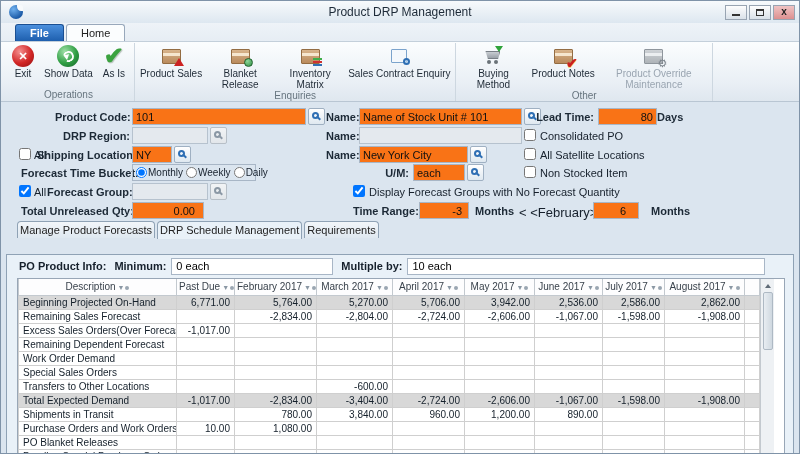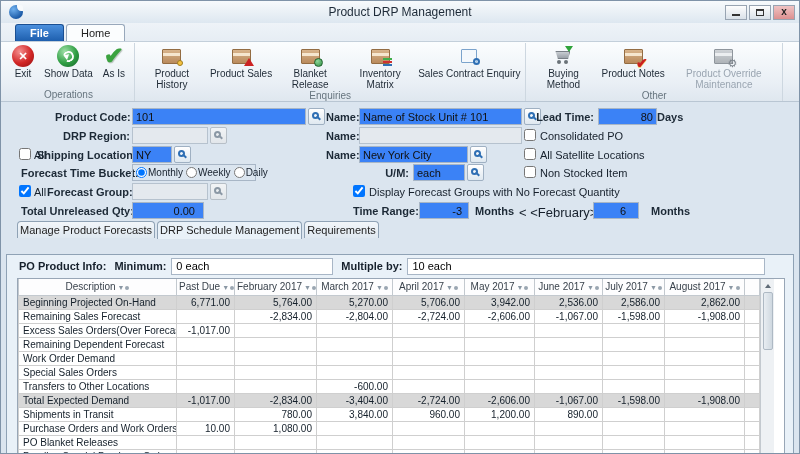--- a/index.html
+++ b/index.html
@@ -63,21 +63,21 @@
   .cart-body { position:absolute; left:2px; top:4px; width:15px; height:8px; background:linear-gradient(#c8cdd2,#9aa1a8); clip-path:polygon(0 0,100% 0,84% 100%,16% 100%); border:1px solid #787f86; }
   .wheel { position:absolute; bottom:1px; width:4px; height:4px; border-radius:50%; background:#6a7278; }
   .w1 { left:4px; } .w2 { left:11px; }
   .cart-arrow { position:absolute; right:0; top:-1px; width:0; height:0; border-left:4px solid transparent; border-right:4px solid transparent; border-top:6px solid #2fa33a; }
 
   
   .form { position:relative; height:118px; background:#dbe5ef; font-size:11px; color:#16202c; }
   .fr { position:absolute; left:0; right:0; height:17px; }
   .flb { position:absolute; top:3px; font-weight:600; color:#1c2936; white-space:nowrap; }
   .flb.r { text-align:right; }
-  .fin { position:absolute; top:0; height:17px; border:1px solid #a8b6c6; background:#3b82f6; font-family:"Liberation Sans",sans-serif; font-size:11px; padding:0 3px; color:#111; }
+  .fin { position:absolute; top:0; height:17px; border:1px solid #a8b6c6; background:#f97316; font-family:"Liberation Sans",sans-serif; font-size:11px; padding:0 3px; color:#111; }
   .fin.rt { text-align:right; }
   .fin.dis { background:#e4e9ee; border-color:#b6c2ce; }
   .magb { position:absolute; top:0; width:17px; height:17px; border:1px solid #9fb0c2; border-radius:2px; background:linear-gradient(#ffffff,#dfe8f0); display:flex; align-items:center; justify-content:center; }
   .magb.dis { border-color:#b7bfc7; background:linear-gradient(#f2f4f6,#e2e6ea); }
   .mg { width:7px; height:7px; border:2px solid #2f6fb4; border-radius:50%; position:relative; transform:translate(-1px,-1px); }
   .mg::after { content:''; position:absolute; width:5px; height:2px; background:#2f6fb4; right:-4px; bottom:-2px; transform:rotate(45deg); }
   .magb.dis .mg { border-color:#8b98a5; } .magb.dis .mg::after { background:#8b98a5; }
   .fchk { position:absolute; top:2px; width:12px; height:12px; }
   .fchkl { position:absolute; top:3px; white-space:nowrap; }
   .bucketbox { position:absolute; left:131px; top:0; width:124px; height:17px; border:1px solid #a8b6c6; display:flex; align-items:center; padding-left:3px; }
@@ -167,28 +167,20 @@
         </div>
       </div>
       <div class="glabel">Operations</div>
     </div>
 
     <div class="rgroup">
       <div class="rbuttons">
         <div class="rbtn">
           <span class="ric">
               <span class="pkg">
-                <span class="bdg-dot"></span>
-              </span>
-            </span>
-          <span class="rlb">Product History</span>
-        </div>
-        <div class="rbtn">
-          <span class="ric">
-              <span class="pkg">
                 <span class="bdg-tri"></span>
               </span>
             </span>
           <span class="rlb">Product Sales</span>
         </div>
         <div class="rbtn">
           <span class="ric">
               <span class="pkg">
                 <span class="bdg-globe"></span>
               </span>

